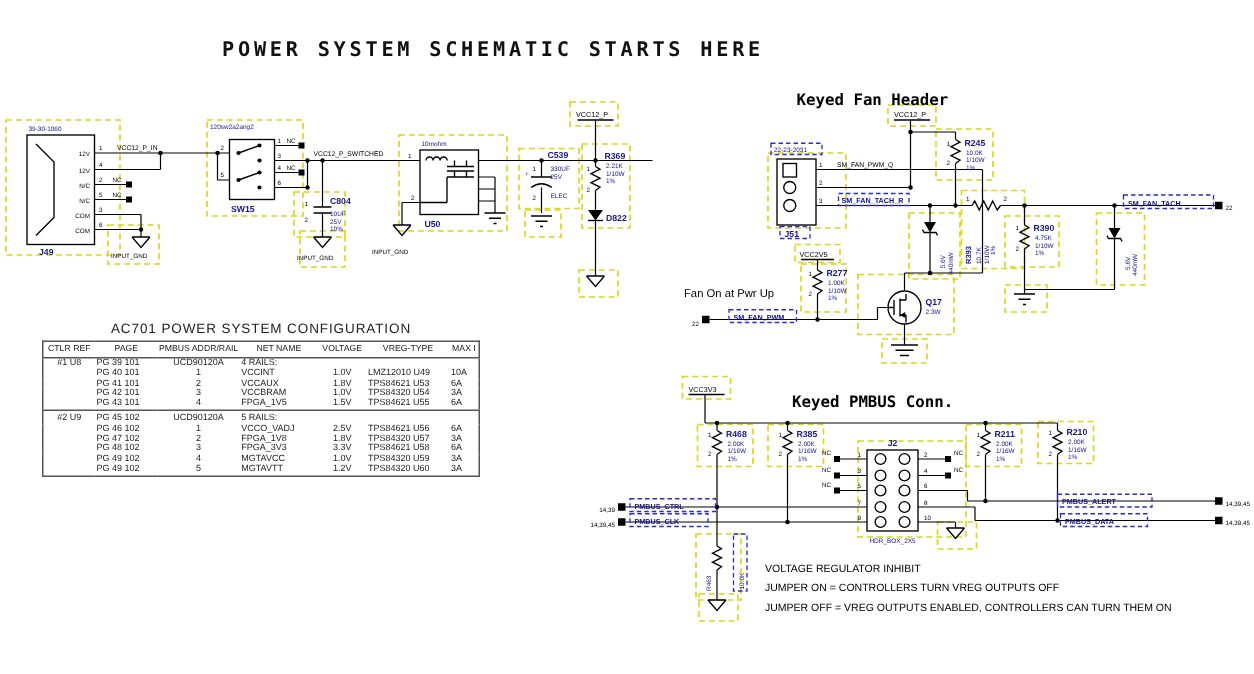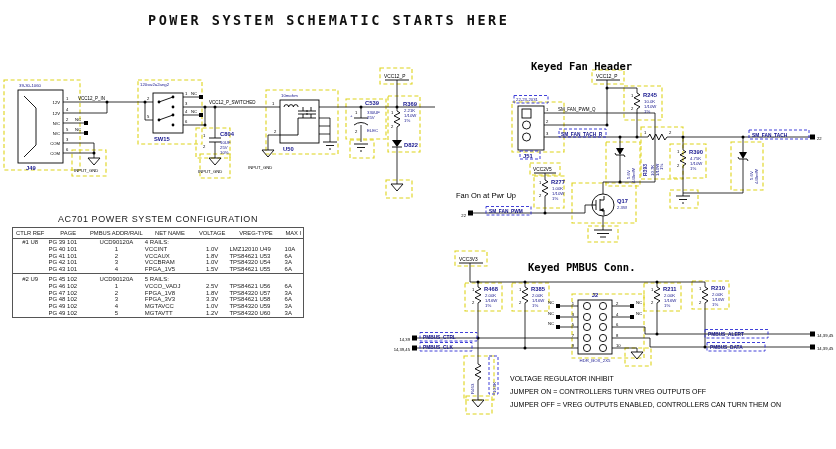--- a/index.html
+++ b/index.html
@@ -1,18 +1,18 @@
 <!DOCTYPE html>
 <html><head>
 <meta charset="utf-8">
 <style>
   html,body{margin:0;padding:0;background:#fff;}
   body{width:836px;height:449px;position:relative;overflow:hidden;
        font-family:"Liberation Sans",sans-serif;}
-  .main-title{position:absolute;left:148px;top:12px;
+  .main-title{position:absolute;left:148px;top:25px;
        font-family:"DejaVu Sans Mono",monospace;font-size:13.5px;font-weight:bold;
        letter-spacing:2.5px;color:#111;white-space:nowrap;}
   svg{position:absolute;left:0;top:0;}
   
   .w{stroke:#000;stroke-width:.8;fill:none;}
   .sy{stroke:#000;stroke-width:.9;fill:none;}
   .fb{fill:#000;stroke:none;}
   .ys{fill:none;stroke:#ded41a;stroke-width:1.1;stroke-dasharray:4 2.6;}
   .bs{fill:none;stroke:#2b2bd4;stroke-width:.9;stroke-dasharray:3 2;}
   text{font-family:"Liberation Sans",sans-serif;}
@@ -21,21 +21,21 @@
   .refs{font-size:5px;font-weight:bold;fill:#16168e;}
   .val{font-size:4.3px;fill:#16168e;}
   .prt{font-size:4.3px;fill:#16168e;}
   .net{font-size:4.5px;fill:#000;}
   .netb{font-size:4.8px;font-weight:bold;fill:#10108a;}
   .pin{font-size:4.2px;fill:#000;}
   .pwr{font-size:4.8px;fill:#000;}
   .ann{font-size:7.5px;fill:#000;}
   .ann2{font-size:7px;fill:#000;}
   
-  #cfg{position:absolute;left:12px;top:214px;width:292px;}
+  #cfg{position:absolute;left:28px;top:214px;width:292px;}
   .cfg-title{text-align:center;font-size:9px;color:#222;letter-spacing:.6px;white-space:nowrap;}
   #cfg table{border-collapse:collapse;width:100%;margin-top:3px;border:1px solid #555;}
   #cfg th{font-size:5.8px;font-weight:normal;color:#222;border-bottom:1px solid #555;
           padding:2px 1px;white-space:nowrap;}
   #cfg td{font-size:6px;color:#222;padding:0 1px;height:6.8px;line-height:6.8px;white-space:nowrap;}
   #cfg td:nth-child(1){width:34px;text-align:center;}
   #cfg td:nth-child(2){width:44px;}
   #cfg td:nth-child(3){width:46px;text-align:center;}
   #cfg td:nth-child(4){width:56px;}
   #cfg td:nth-child(5){width:32px;text-align:center;}

